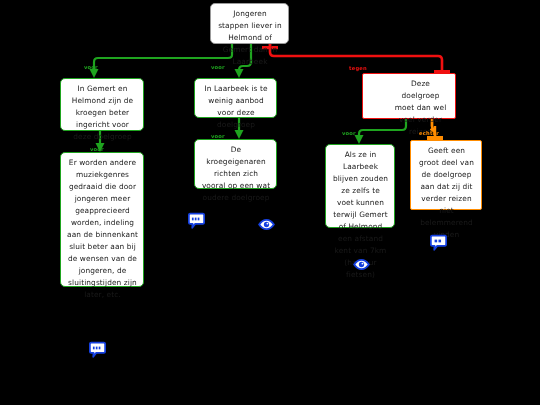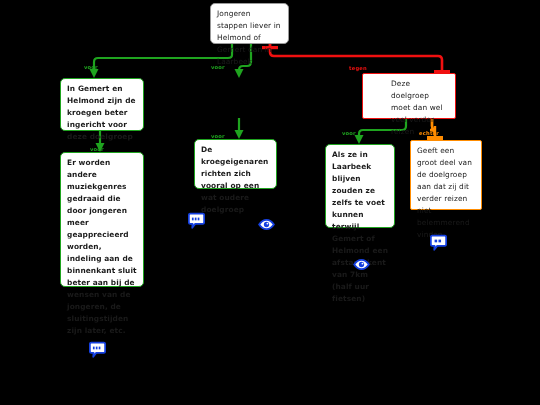--- a/index.html
+++ b/index.html
@@ -17,23 +17,24 @@
     background:#ffffff;
     border:1.5px solid #888;
     border-radius:4px;
     box-sizing:border-box;
     padding:4px 5px 4px 6px;
     font-size:7.4px;
     line-height:1.62;
     color:#1a1a1a;
     letter-spacing:.1px;
     z-index:5;
+    text-align:center;
   }
   .node.root{border:1px solid #9a9a9a;border-radius:5px;}
-  .node.pro{border:1.6px solid #1fa41f;border-radius:5px;font-weight:bold;}
+  .node.pro{border:1.6px solid #1fa41f;border-radius:5px;}
   .node.con{border:1.6px solid #f01010;border-radius:2px;}
   .node.alt{border:1.6px solid #ff8c00;border-radius:2px;}
 
   .edge-label{
     position:absolute;
     font-size:5.2px;
     font-weight:bold;
     letter-spacing:.2px;
     z-index:6;
     white-space:nowrap;
@@ -89,20 +90,23 @@
   <div class="node root" style="left:210px;top:3px;width:79px;height:41px;">
     <span>Jongeren stappen liever in Helmond of Gemert dan in Laarbeek</span>
   </div>
 
   <div class="edge-label lbl-pro" style="left:84px;top:64px;">voor</div>
   <div class="node pro" style="left:60px;top:78px;width:84px;height:53px;">
     <span>In Gemert en Helmond zijn de kroegen beter ingericht voor deze doelgroep</span>
   </div>
 
   <div class="edge-label lbl-pro" style="left:211px;top:64px;">voor</div>
+  <div class="node pro" style="left:194px;top:78px;width:83px;height:40px;">
+    <span>In Laarbeek is te weinig aanbod voor deze doelgroep</span>
+  </div>
 
   <div class="edge-label lbl-con" style="left:349px;top:65px;">tegen</div>
   <div class="node con" style="left:362px;top:73px;width:94px;height:46px;padding-left:28px;">
     <span>Deze doelgroep moet dan wel veel verder reizen</span>
   </div>
 
   <div class="edge-label lbl-pro" style="left:90px;top:146px;">voor</div>
   <div class="node pro" style="left:60px;top:152px;width:84px;height:135px;">
     <span>Er worden andere muziekgenres gedraaid die door jongeren meer geapprecieerd worden, indeling aan de binnenkant sluit beter aan bij de wensen van de jongeren, de sluitingstijden zijn later, etc.</span>
   </div>

